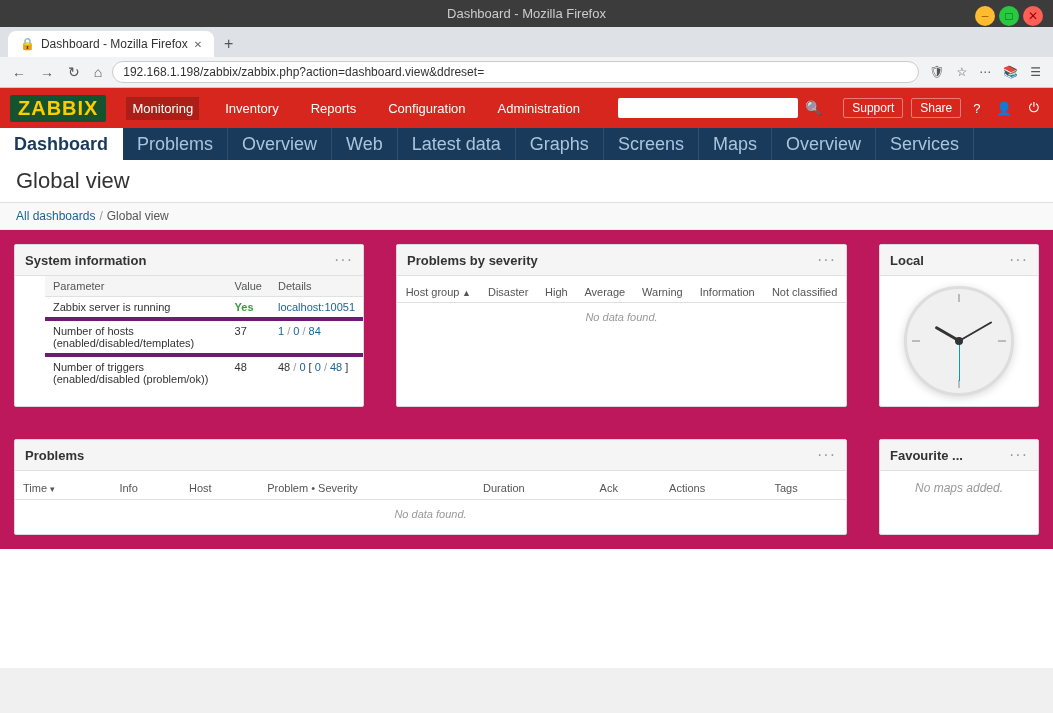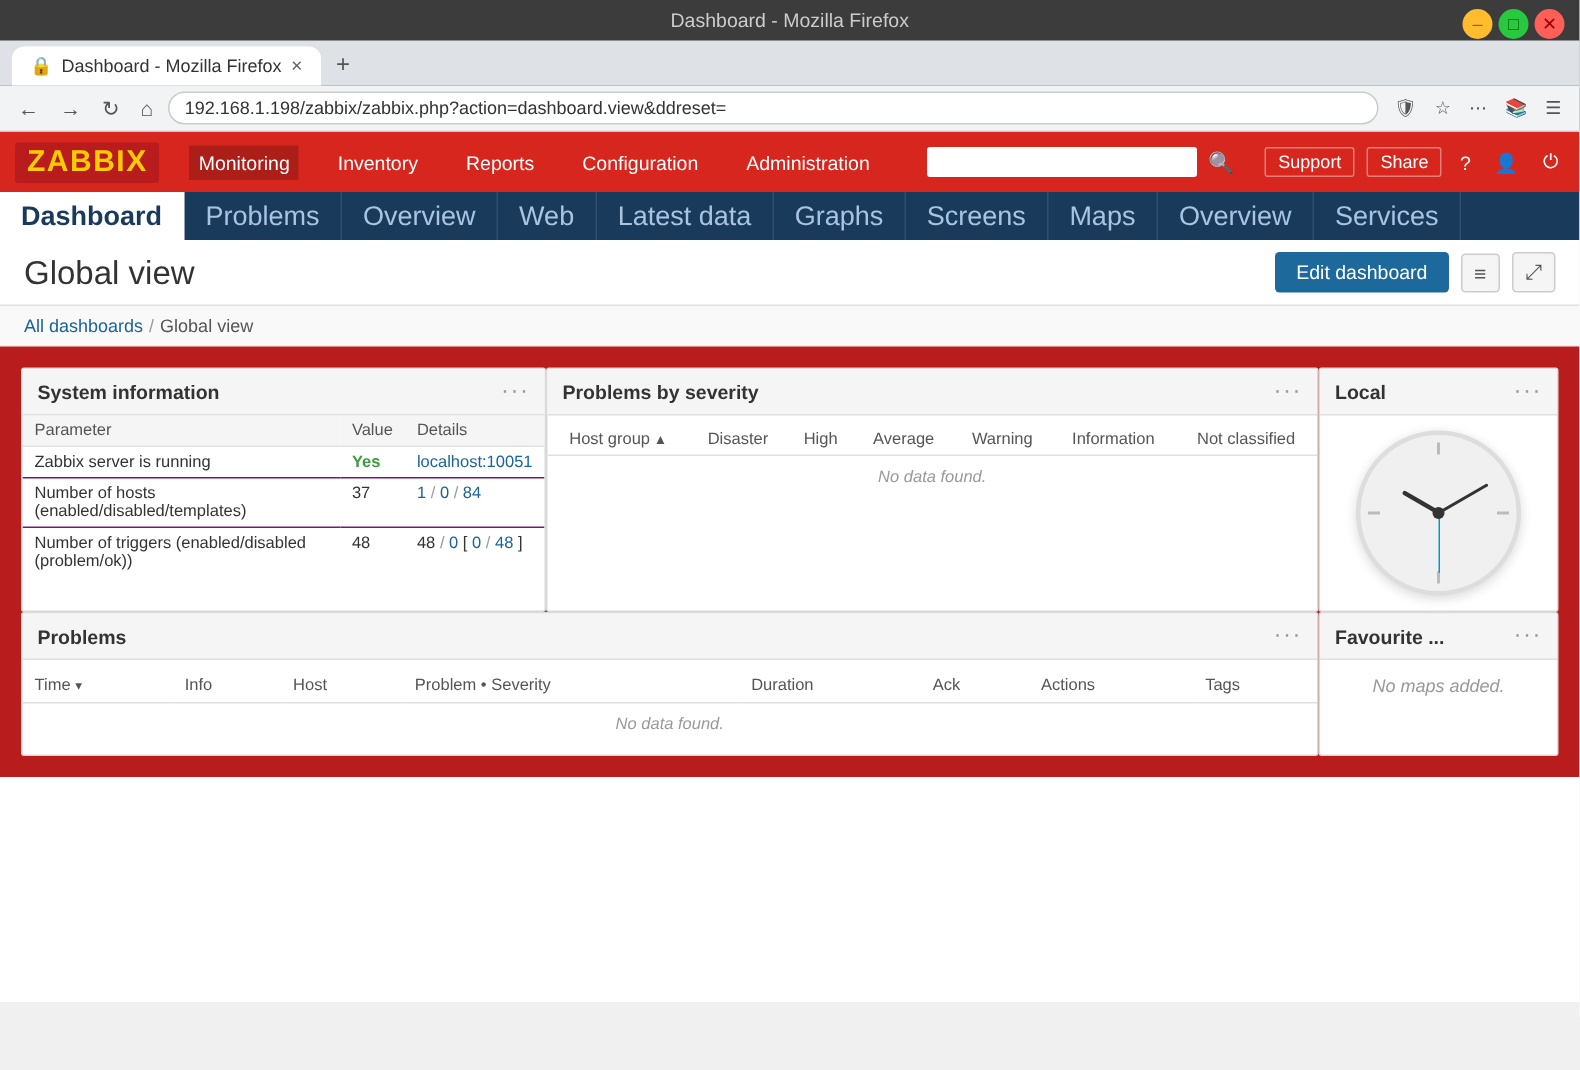--- a/index.html
+++ b/index.html
@@ -21,21 +21,21 @@
     .addr-btn { background: none; border: none; cursor: pointer; color: #555; font-size: 14px; padding: 2px 4px; }
     .addr-input { flex: 1; background: #fff; border: 1px solid #ccc; border-radius: 12px; padding: 3px 10px; font-size: 12px; color: #333; }
     .addr-actions { display: flex; gap: 4px; }
     .addr-action-btn { background: none; border: none; cursor: pointer; color: #555; font-size: 12px; padding: 2px 4px; }
 
     
     .zabbix-app { background: #fff; min-height: 580px; }
 
     
     .top-nav { background: #d7261e; display: flex; align-items: center; padding: 0 10px; height: 40px; gap: 20px; }
-    .zabbix-logo { color: #fff; font-size: 20px; font-weight: bold; letter-spacing: 1px; background: #b91c1c; padding: 2px 8px; border-radius: 2px; }
+    .zabbix-logo { color: #fff; font-size: 20px; font-weight: bold; letter-spacing: 1px; background: #14532d; padding: 2px 8px; border-radius: 2px; }
     .zabbix-logo span { color: #ffcc00; }
     .top-nav-item { color: #fff; font-size: 13px; cursor: pointer; padding: 4px 6px; text-decoration: none; }
     .top-nav-item:hover, .top-nav-item.active { background: rgba(0,0,0,0.2); text-align: center; }
     .top-nav-search { margin-left: auto; display: flex; align-items: center; gap: 8px; }
     .search-input { background: #fff; border: none; border-radius: 2px; padding: 3px 8px; font-size: 12px; width: 180px; }
     .nav-icons { display: flex; align-items: center; gap: 8px; }
     .nav-icon-btn { background: none; border: none; color: #fff; cursor: pointer; font-size: 13px; padding: 2px 4px; }
     .support-btn { color: #fff; font-size: 12px; border: 1px solid rgba(255,255,255,0.4); padding: 2px 8px; border-radius: 2px; cursor: pointer; background: none; }
     .share-btn { color: #fff; font-size: 12px; border: 1px solid rgba(255,255,255,0.4); padding: 2px 8px; border-radius: 2px; cursor: pointer; background: none; }
 
@@ -51,32 +51,32 @@
     .edit-dashboard-btn { background: #1e699c; color: #fff; border: none; padding: 6px 14px; border-radius: 3px; cursor: pointer; font-size: 13px; }
     .icon-btn { background: #f5f5f5; border: 1px solid #ccc; padding: 4px 8px; border-radius: 3px; cursor: pointer; font-size: 14px; color: #555; }
 
     
     .breadcrumb { padding: 6px 16px; font-size: 12px; color: #1a6496; display: flex; align-items: center; gap: 4px; background: #f9f9f9; border-bottom: 1px solid #eee; }
     .breadcrumb-sep { color: #999; }
     .breadcrumb-link { color: #1a6496; cursor: pointer; text-decoration: none; }
     .breadcrumb-current { color: #555; }
 
     
-    .dashboard-grid { display: grid; grid-template-columns: 350px 1fr 160px; gap: 0; padding: 14px; background: #b91c1c; }
+    .dashboard-grid { display: grid; grid-template-columns: 350px 1fr 160px; gap: 32px; padding: 14px; background: #be185d; }
 
     
     .panel { background: #fff; border: 1px solid #d9d9d9; border-radius: 2px; }
     .panel-header { background: #f5f5f5; border-bottom: 1px solid #e0e0e0; padding: 6px 10px; display: flex; align-items: center; justify-content: space-between; }
     .panel-title { font-size: 13px; font-weight: bold; color: #333; }
     .panel-dots { color: #999; cursor: pointer; font-size: 16px; letter-spacing: 1px; }
 
     
     .sys-table { width: 100%; border-collapse: collapse; font-size: 11px; }
     .sys-table th { text-align: left; padding: 4px 8px; background: #f5f5f5; color: #555; border-bottom: 1px solid #e0e0e0; font-weight: normal; }
-    .sys-table td { padding: 4px 8px; border-bottom: 1px solid #701a75; vertical-align: top; }
+    .sys-table td { padding: 4px 8px; border-bottom: 4px solid #701a75; vertical-align: top; }
     .sys-table tr:last-child td { border-bottom: none; }
     .val-yes { color: #3a9c3a; font-weight: bold; }
     .val-link { color: #1a6496; cursor: pointer; }
     .val-slash { color: #999; }
 
     
     .severity-table { width: 100%; border-collapse: collapse; font-size: 11px; }
     .severity-table th { padding: 4px 8px; text-align: center; color: #555; border-bottom: 1px solid #e0e0e0; font-weight: normal; }
     .severity-table th.sortable { cursor: pointer; }
     .severity-table th.sort-asc::after { content: ' ▲'; font-size: 9px; }
@@ -103,21 +103,21 @@
     .problems-table th { padding: 5px 8px; text-align: left; color: #555; border-bottom: 1px solid #e0e0e0; font-weight: normal; white-space: nowrap; cursor: pointer; }
     .problems-table td { padding: 8px; text-align: center; color: #999; font-style: italic; }
     .sort-arrow { font-size: 9px; }
 
     
     .fav-content { padding: 10px; color: #999; font-style: italic; font-size: 12px; text-align: center; }
 
     .panel-content { padding: 6px 0; }
 
     
-    .panel-scroll { max-height: 220px; overflow-y: auto; }
+    .panel-scroll { max-height: 220px; overflow-y: auto; padding-left: 30px; }
   </style>
 </head>
 <body>
 
 <div class="browser-chrome">
 
   <div class="browser-titlebar">
     <span>Dashboard - Mozilla Firefox</span>
     <div style="position:absolute;right:10px;top:6px;display:flex;gap:4px;">
       <button class="browser-btn min">–</button>
@@ -183,25 +183,20 @@
     <div class="second-nav-item">Latest data</div>
     <div class="second-nav-item">Graphs</div>
     <div class="second-nav-item">Screens</div>
     <div class="second-nav-item">Maps</div>
     <div class="second-nav-item">Overview</div>
     <div class="second-nav-item">Services</div>
   </div>
 
   <div class="page-header">
     <h1 class="page-title">Global view</h1>
-    <div class="header-actions">
-      <button class="edit-dashboard-btn">Edit dashboard</button>
-      <button class="icon-btn">≡</button>
-      <button class="icon-btn">⤢</button>
-    </div>
   </div>
 
   <div class="breadcrumb">
     <a class="breadcrumb-link">All dashboards</a>
     <span class="breadcrumb-sep">/</span>
     <span class="breadcrumb-current">Global view</span>
   </div>
 
   <div class="dashboard-grid">
 

